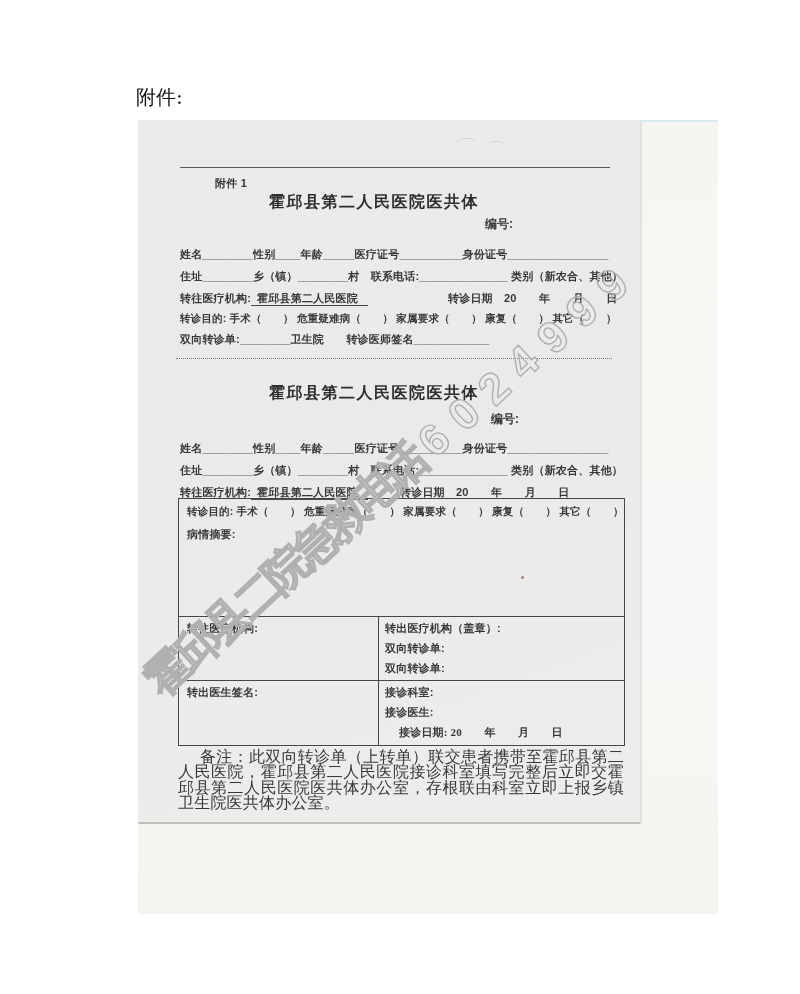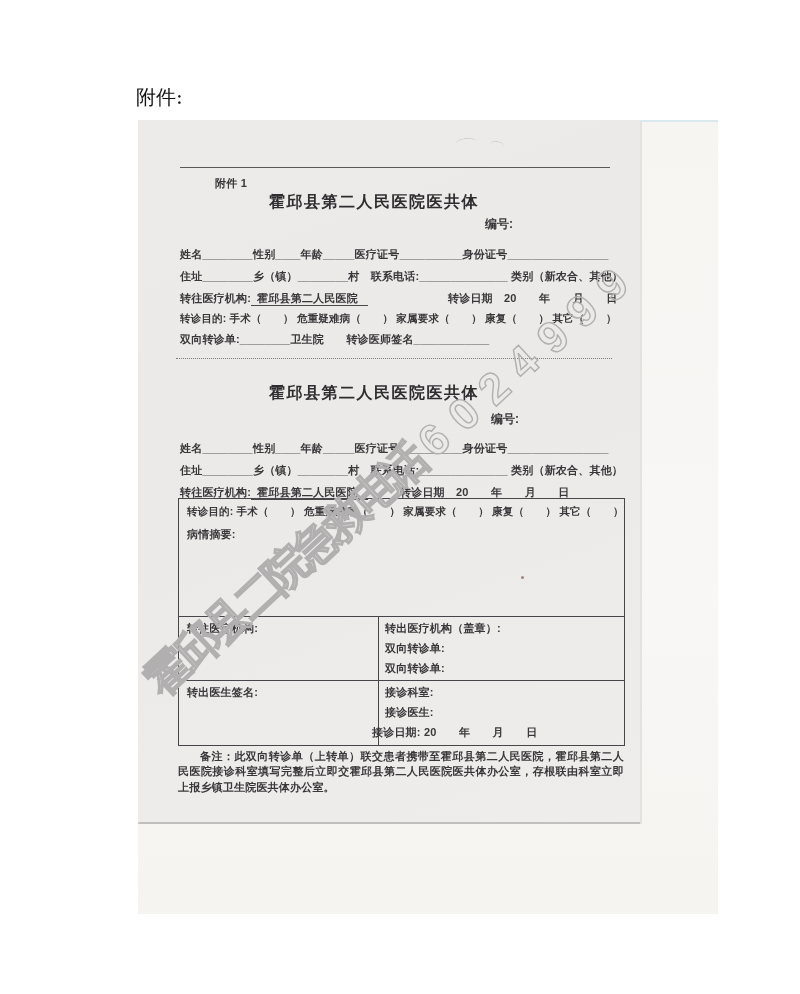--- a/index.html
+++ b/index.html
@@ -28,21 +28,21 @@
   
   .box{position:absolute;left:40px;top:378px;width:445px;height:246px;
        border:1px solid #474549;}
   .box .hline{position:absolute;left:0;width:100%;border-top:1px solid #474549;}
   .box .vline{position:absolute;left:199px;top:117px;bottom:0;border-left:1px solid #474549;}
   
   .wm{position:absolute;left:0;top:0;width:100%;height:100%;pointer-events:none;}
   .wm span{position:absolute;transform:translate(-50%,-50%) rotate(-43deg);
        font-size:44px;font-weight:700;color:transparent;
        -webkit-text-stroke:1.4px #b2afb0;line-height:1;}
-  .note{position:absolute;left:40px;top:629px;width:446px;font-size:11px;font-weight:700;
+  .note{position:absolute;left:40px;top:629px;width:446px;font-size:16px;font-weight:400;
        line-height:15.4px;text-align:justify;text-indent:22px;white-space:normal;
        color:#39373a;letter-spacing:.2px;}
   .crease{position:absolute;width:20px;height:7px;border-top:1.5px solid #cfccc9;
        border-radius:50%;}
   .speck{position:absolute;width:3px;height:3px;border-radius:50%;background:#8a6b5e;opacity:.8;}
 </style>
 </head>
 <body>
 
 <div class="page">
@@ -94,21 +94,21 @@
         <div class="t" style="left:8px;top:28px;">病情摘要:</div>
 
         <div class="t" style="left:8px;top:122px;">转往医疗机构:</div>
         <div class="t" style="left:206px;top:122px;">转出医疗机构（盖章）:</div>
         <div class="t" style="left:206px;top:142px;">双向转诊单:</div>
         <div class="t" style="left:206px;top:162px;">双向转诊单:</div>
 
         <div class="t" style="left:8px;top:186px;">转出医生签名:</div>
         <div class="t" style="left:206px;top:186px;">接诊科室:</div>
         <div class="t" style="left:206px;top:206px;">接诊医生:</div>
-        <div class="t" style="left:193px;top:226px;">接诊日期: 20　　年　　月　　日</div>
+        <div class="t" style="left:220px;top:226px;font-family:Liberation Serif, serif;">接诊日期: 20　　年　　月　　日</div>
       </div>
 
       <div class="note">备注：此双向转诊单（上转单）联交患者携带至霍邱县第二人民医院，霍邱县第二人民医院接诊科室填写完整后立即交霍邱县第二人民医院医共体办公室，存根联由科室立即上报乡镇卫生院医共体办公室。</div>
 
       <div class="wm">
           <span style="left: 30px; top: 552px;">霍</span>
           <span style="left: 59.6px; top: 526.2px;">邱</span>
           <span style="left: 89.2px; top: 500.4px;">县</span>
           <span style="left: 118.8px; top: 474.6px;">二</span>
           <span style="left: 148.4px; top: 448.8px;">院</span>

